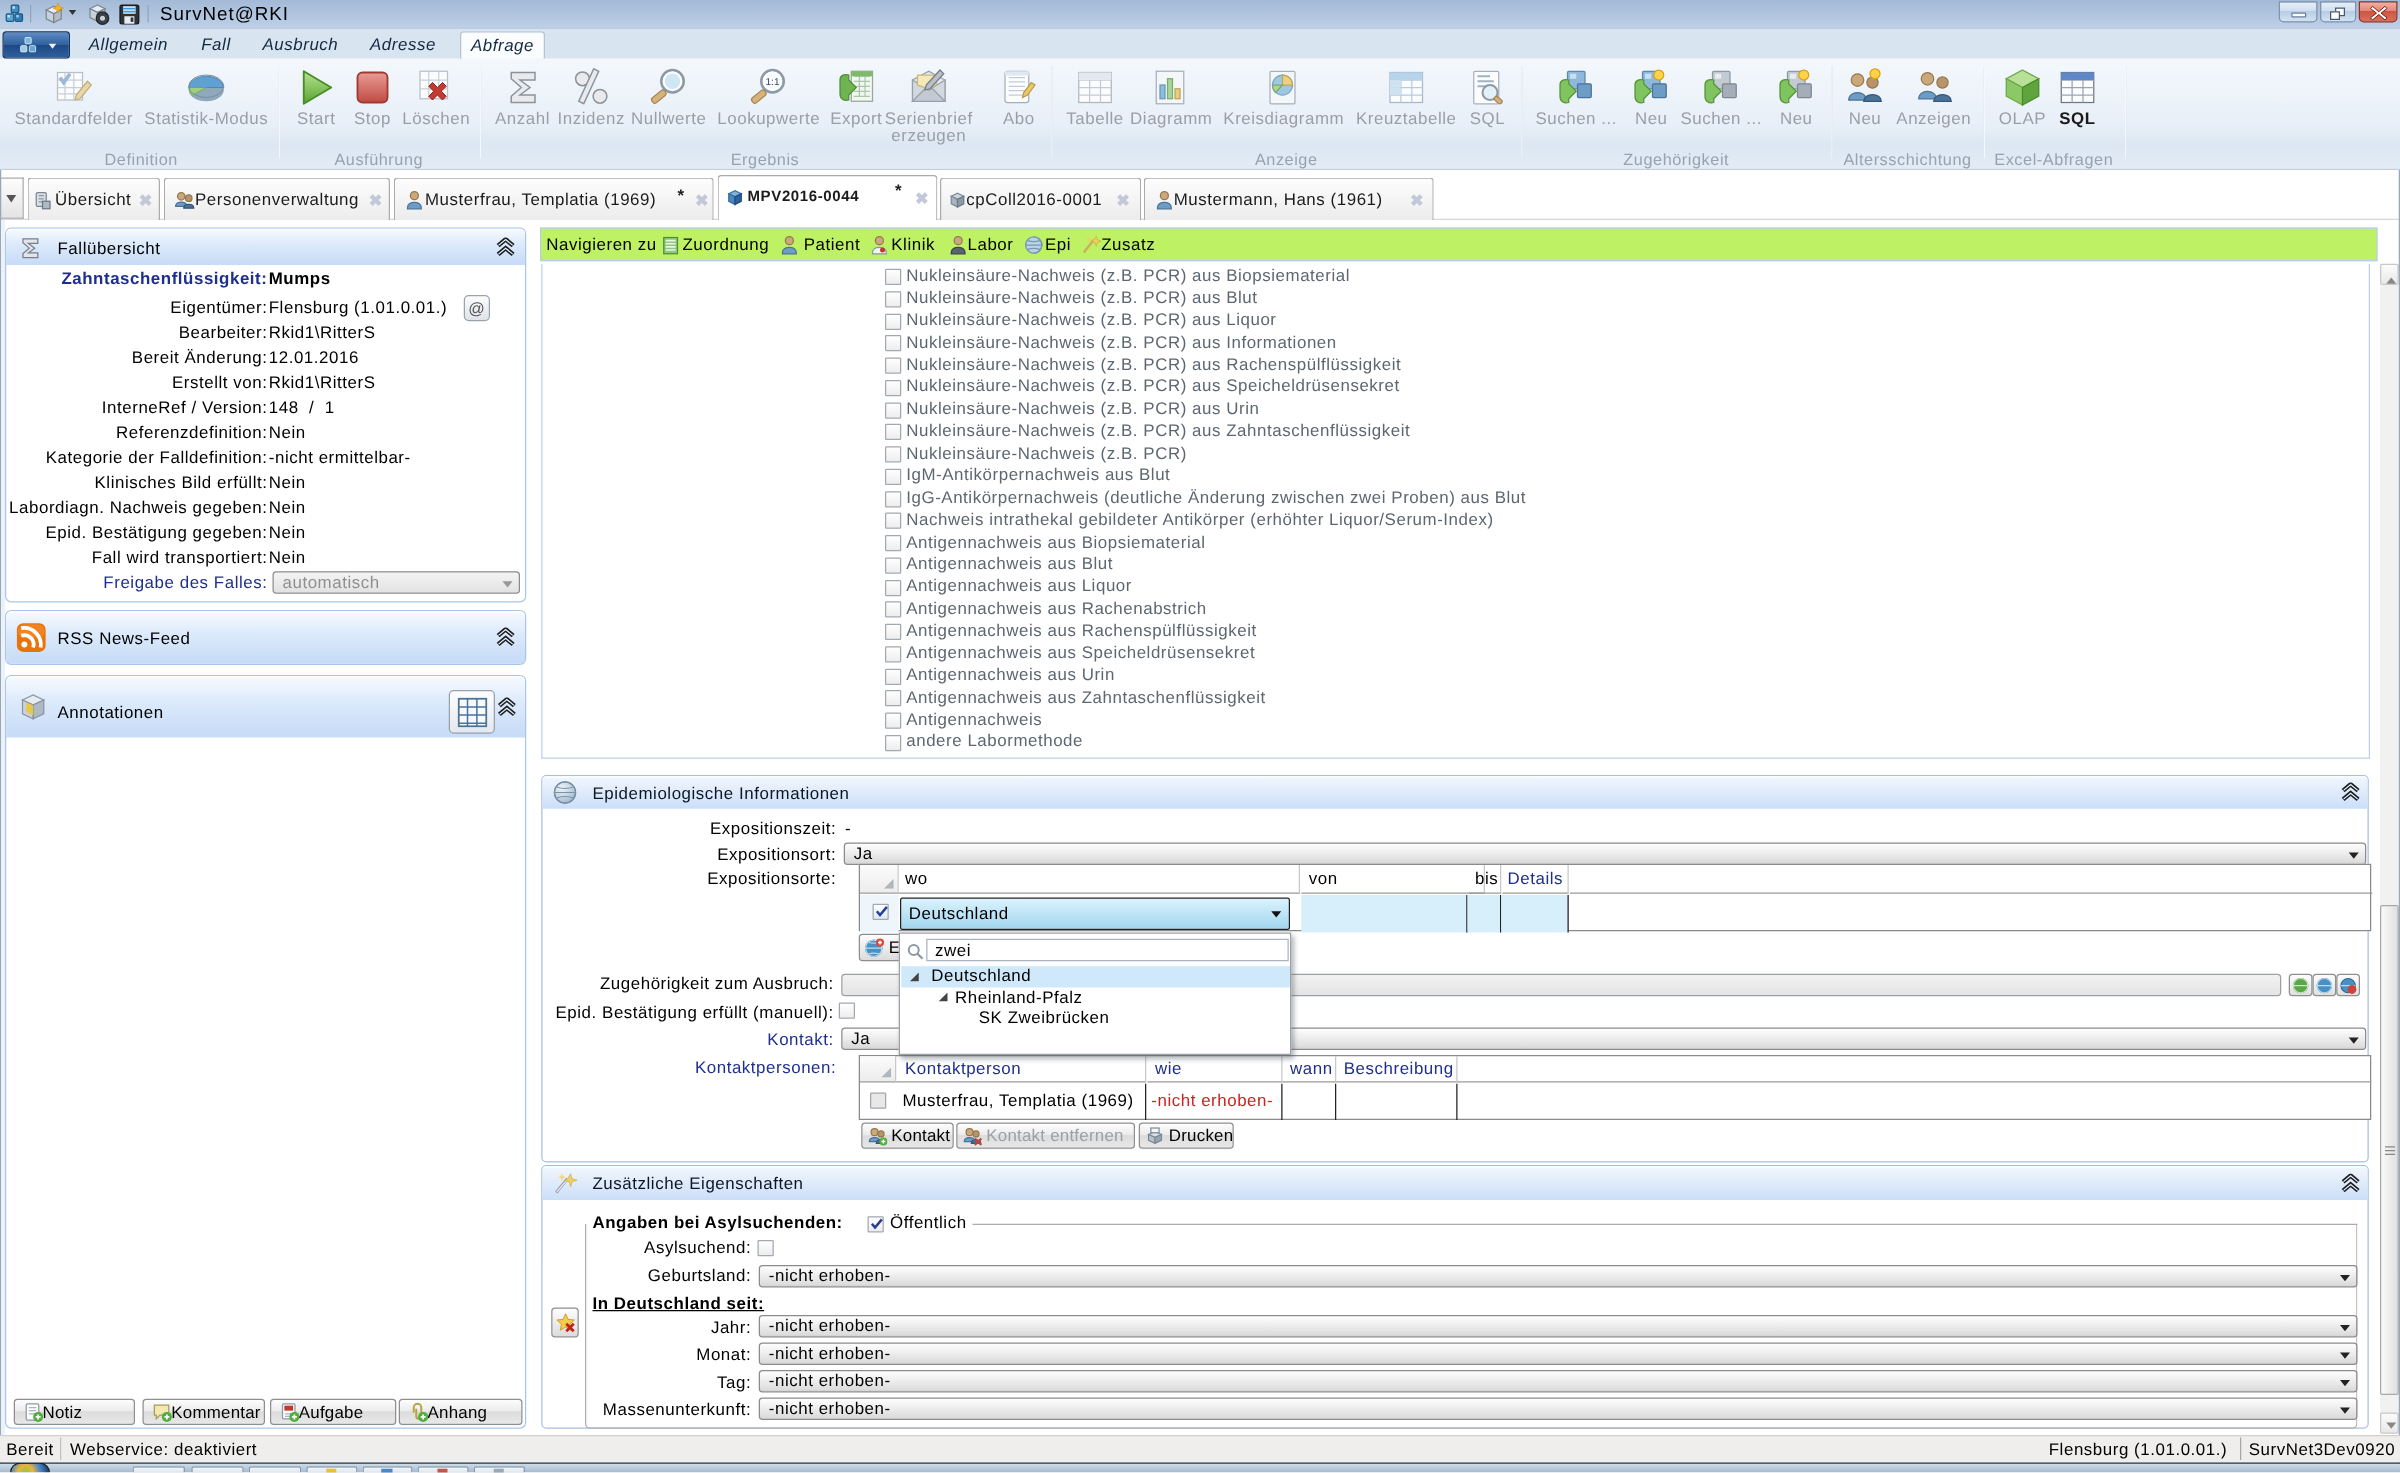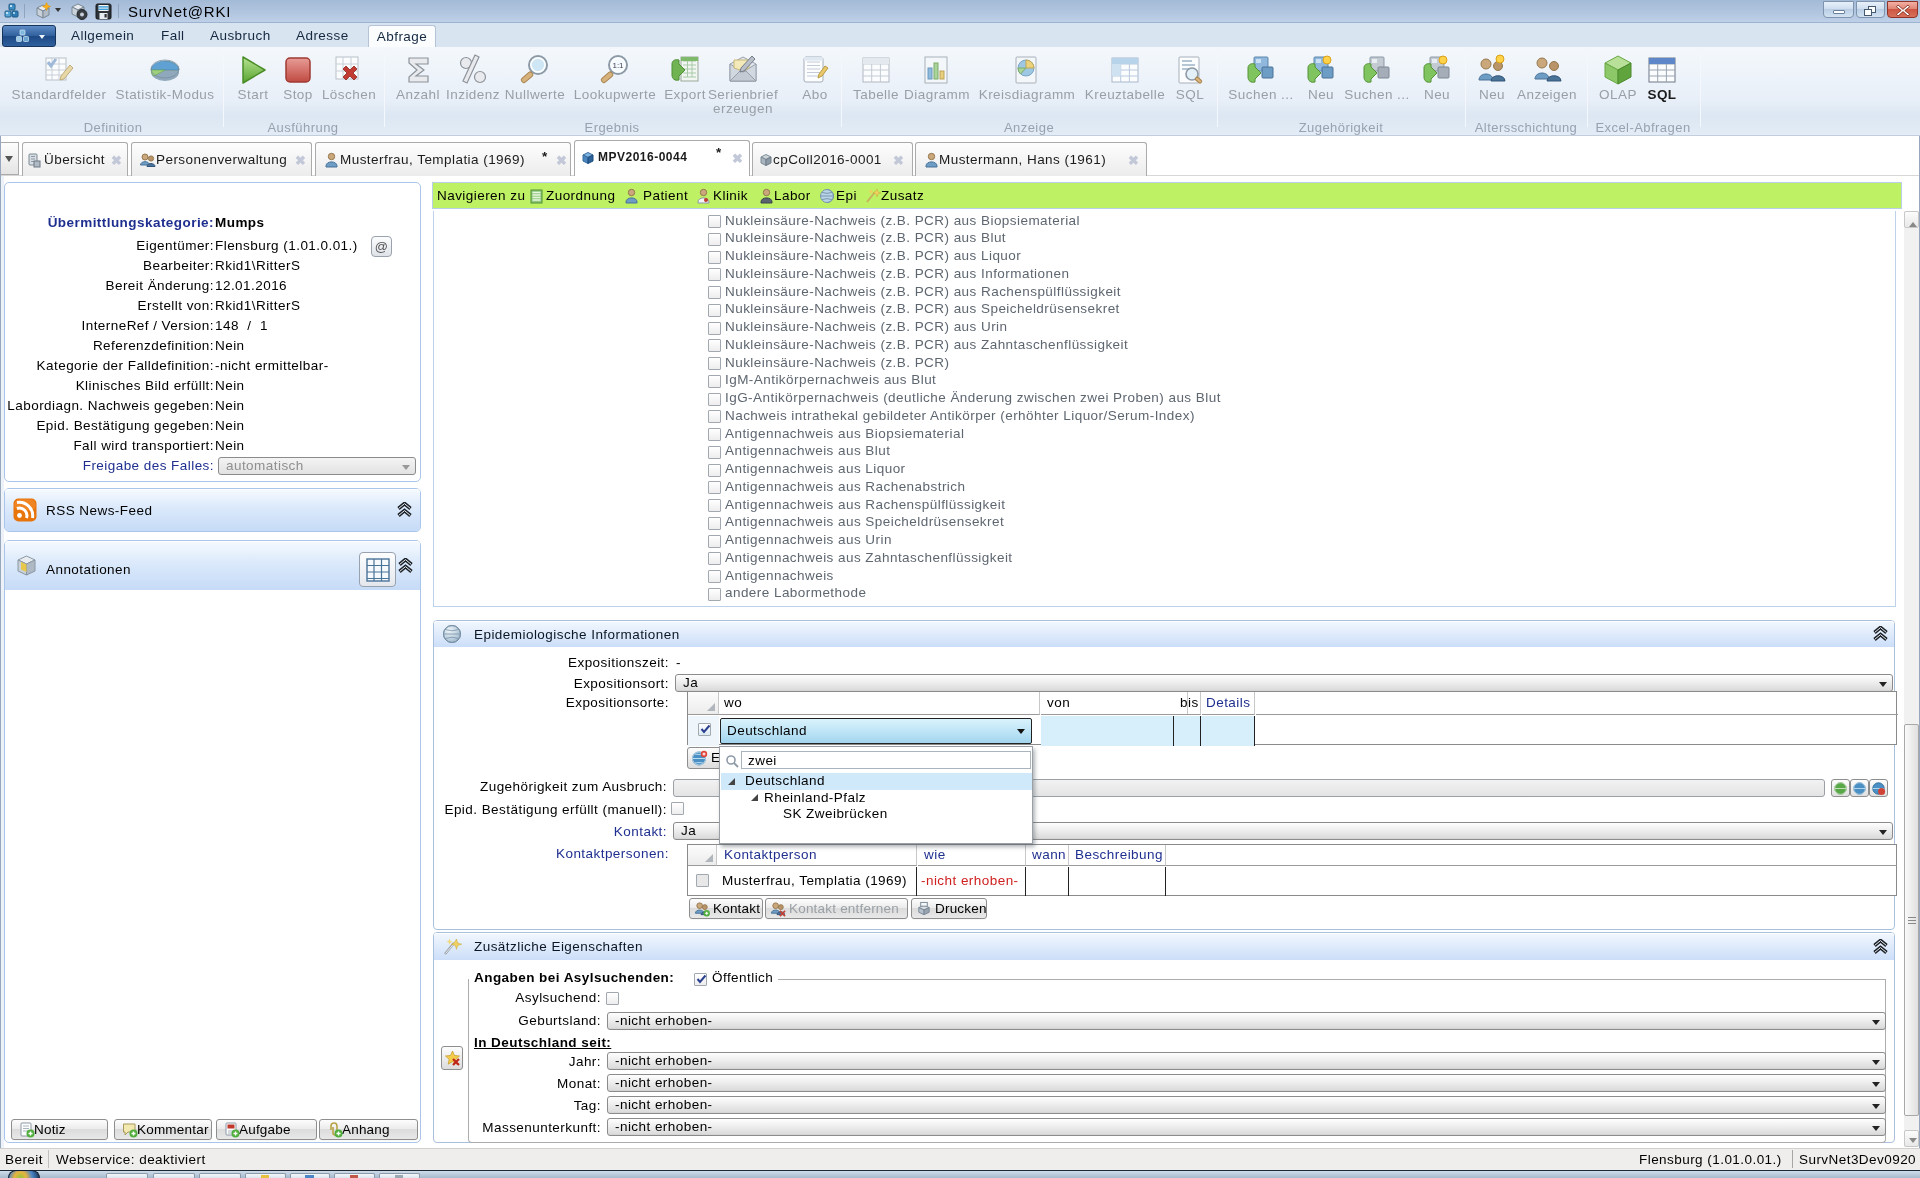--- a/index.html
+++ b/index.html
@@ -6,21 +6,21 @@
 html,body { width:1920px; height:1178px; overflow:hidden; }
 body { font-family:"Liberation Sans",sans-serif; font-size:13.5px; letter-spacing:.45px; color:#000; background:#fff; position:relative; }
 .abs { position:absolute; }
 
 #titlebar { left:0; top:0; width:1920px; height:23px; background:linear-gradient(#a3bad6,#b2c6e0 60%,#bfd0e8); border-bottom:1px solid #9cb3cf; }
 #title-text { left:128px; top:3px; font-size:15px; letter-spacing:.8px; }
 .winbtn { top:1px; height:17px; border:1px solid #7e93ac; border-radius:0 0 4px 4px; background:linear-gradient(#e7f0fa,#cfdeef 45%,#b7cce4 46%,#d2e2f2); }
 .winbtn.close { background:linear-gradient(#f2b0a4,#e08776 45%,#cc5440 46%,#d8705c); border-color:#8e3325; }
 
 #ribbontabs { left:0; top:23px; width:1920px; height:24px; background:#d9e4f1; }
-.rtab { position:absolute; top:25px; height:22px; line-height:22px; color:#15283f; }
+.rtab { position:absolute; top:25px; height:22px; line-height:22px; color:#15283f;font-style:italic; }
 .rtab.active { background:#fafcfe; border:1px solid #b4c3d6; border-bottom:none; border-radius:3px 3px 0 0; }
 
 #ribbon { left:0; top:47px; width:1920px; height:89px; background:linear-gradient(#f4f8fc,#e8eff8 60%,#dce7f3 78%,#e3ecf6); border-bottom:1px solid #c3cedd; }
 .rgroup-sep { position:absolute; top:53px; height:74px; width:1px; background:#c5d1e0; border-right:1px solid #f4f8fc; }
 .rlabel { position:absolute; top:88px; font-size:13.5px; color:#9a9fa6; text-align:center; transform:translateX(-50%); white-space:nowrap; line-height:14px;}
 .rlabel.on { color:#1b1b1b; }
 .rgroup { position:absolute; top:120px; font-size:13px; color:#97a2b1; text-align:center; transform:translateX(-50%); white-space:nowrap; }
 .ricon { position:absolute; top:54px; width:32px; height:32px; transform:translateX(-50%); }
 
 #tabbar { left:0; top:137px; width:1920px; height:39px; background:#fff; border-bottom:1px solid #d7d7d7; }
@@ -387,22 +387,32 @@
 <div class="dtab" style="left:915px;width:232px">
  <svg style="position:absolute;left:8px;top:9px" width="15" height="16" viewBox="0 0 15 16">
       <circle cx="7.5" cy="4.5" r="3.2" fill="#caa87c" stroke="#96784e"></circle>
       <path d="M2 14 C2 8.5 13 8.5 13 14 L13 15 L2 15 Z" fill="#6d9cc4" stroke="#4a7398"></path>
     </svg>
  <div class="lbl" style="left:23px">Mustermann, Hans (1961)</div>
  <div class="x" style="left:212px">✖</div>
 </div>
 
 <div class="panel" style="top:182px;height:300px">
+ <div class="phead" style="height:29px">
+  <svg style="position:absolute;left:9px;top:5px" width="20" height="21" viewBox="0 0 32 32">
+        <path d="M7 4 H26 V10 H14 L22 16 L14 22 H26 V28 H7 V23 L15 16 L7 9 Z" fill="#e2e5e9" stroke="#787f88" stroke-width="1.6"></path>
+      </svg>
+  <div style="position:absolute;left:41px;top:8px">Fallübersicht</div>
+  <svg class="chev" style="left:391px;top:7px" viewBox="0 0 17 15">
+        <path d="M2.5 6.5 L8.5 1.5 L14.5 6.5 M2.5 13.5 L8.5 8.5 L14.5 13.5" fill="none" stroke="#1c2128" stroke-width="3.6"></path>
+        <path d="M2.8 6.3 L8.5 1.6 L14.2 6.3 M2.8 13.3 L8.5 8.6 L14.2 13.3" fill="none" stroke="#eef3f9" stroke-width="1"></path>
+      </svg>
+ </div>
  <div style="position:absolute;left:0;top:32px;width:100%">
-  <div class="prow" style="top:0"><span class="pl" style="color:#1f2f8f;font-weight:bold">Übermittlungskategorie:</span><span class="pv" style="font-weight:bold">Mumps</span></div>
+  <div class="prow" style="top:0"><span class="pl" style="color:#1f2f8f;font-weight:bold">Zahntaschenflüssigkeit:</span><span class="pv" style="font-weight:bold">Mumps</span></div>
   <div class="prow" style="top:23px"><span class="pl">Eigentümer:</span><span class="pv">Flensburg (1.01.0.01.)</span></div>
   <div class="prow" style="top:43px"><span class="pl">Bearbeiter:</span><span class="pv">Rkid1\RitterS</span></div>
   <div class="prow" style="top:63px"><span class="pl">Bereit Änderung:</span><span class="pv">12.01.2016</span></div>
   <div class="prow" style="top:83px"><span class="pl">Erstellt von:</span><span class="pv">Rkid1\RitterS</span></div>
   <div class="prow" style="top:103px"><span class="pl">InterneRef / Version:</span><span class="pv">148&nbsp; /&nbsp; 1</span></div>
   <div class="prow" style="top:123px"><span class="pl">Referenzdefinition:</span><span class="pv">Nein</span></div>
   <div class="prow" style="top:143px"><span class="pl">Kategorie der Falldefinition:</span><span class="pv">-nicht ermittelbar-</span></div>
   <div class="prow" style="top:163px"><span class="pl">Klinisches Bild erfüllt:</span><span class="pv">Nein</span></div>
   <div class="prow" style="top:183px"><span class="pl">Labordiagn. Nachweis gegeben:</span><span class="pv">Nein</span></div>
   <div class="prow" style="top:203px"><span class="pl">Epid. Bestätigung gegeben:</span><span class="pv">Nein</span></div>

